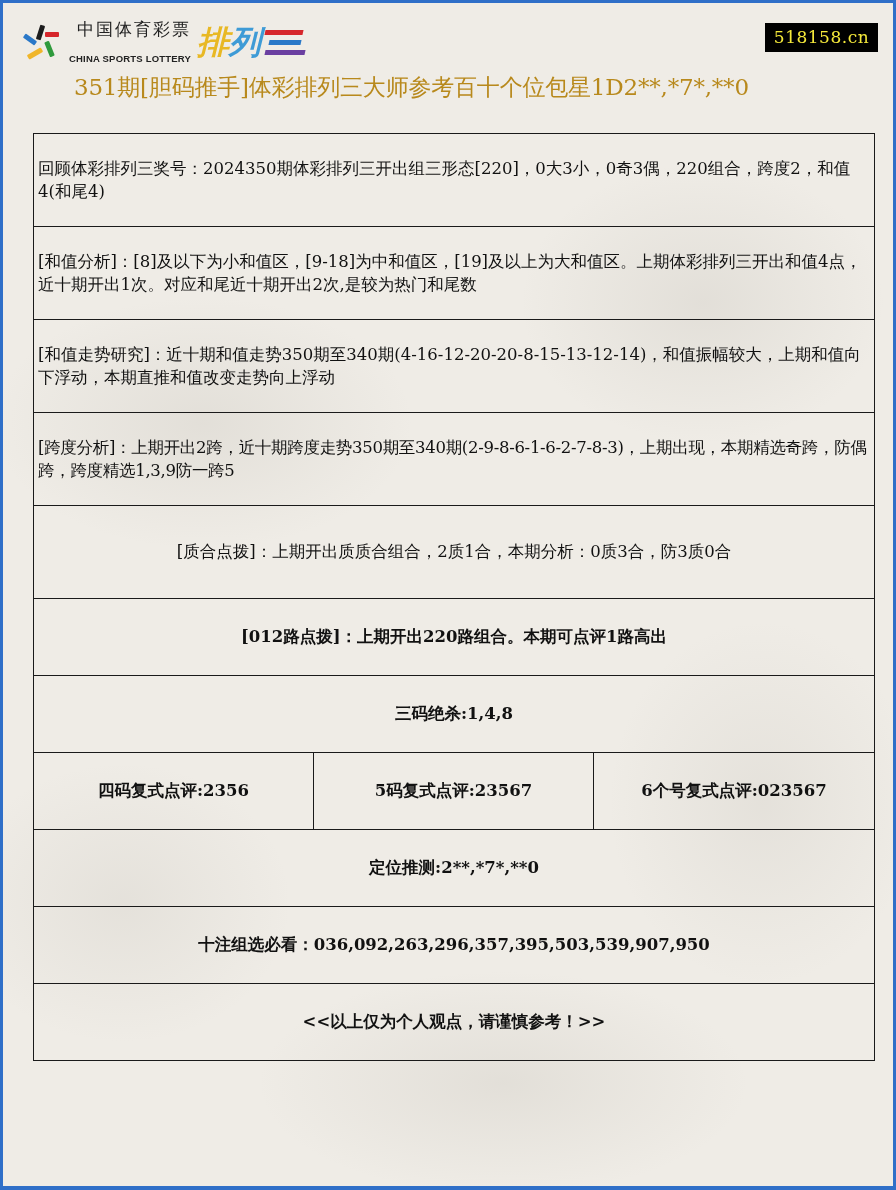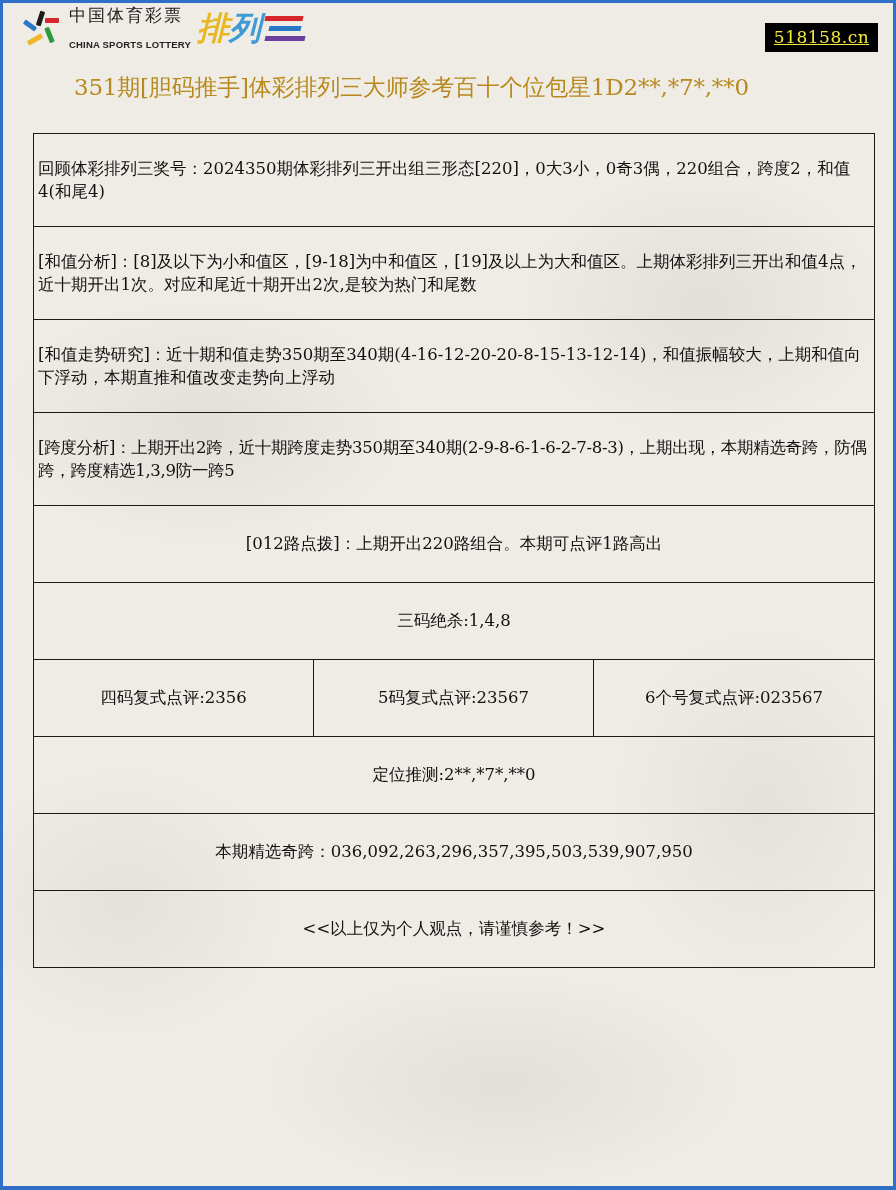--- a/index.html
+++ b/index.html
@@ -25,24 +25,25 @@
         radial-gradient(ellipse 260px 200px at 700px 300px, rgba(160,155,145,0.16), transparent 70%),
         radial-gradient(ellipse 350px 160px at 500px 1080px, rgba(170,165,155,0.18), transparent 70%),
         radial-gradient(ellipse 220px 260px at 760px 800px, rgba(165,160,150,0.14), transparent 70%),
         radial-gradient(ellipse 240px 200px at 120px 900px, rgba(165,160,150,0.14), transparent 70%),
         #efece6;
     }
     
     .logo {
       position: absolute;
       left: 18px;
-      top: 4px;
+      top: 18px;
       height: 42px;
       display: flex;
       align-items: center;
+      text-align: right;
     }
     .logo-mark {
       position: relative;
       width: 42px;
       height: 42px;
     }
     .logo-mark span {
       position: absolute;
       display: block;
       height: 5px;
@@ -100,21 +101,20 @@
       top: 20px;
       width: 113px;
       height: 29px;
       background: #000;
       color: #f5e93a;
       font-family: "DejaVu Serif", "Liberation Serif", serif;
       font-size: 17px;
       line-height: 29px;
       text-align: center;
       letter-spacing: 0.5px;
-      text-decoration: underline;
     }
     
     .title {
       position: absolute;
       left: 27px;
       top: 66px;
       width: 860px;
       font-family: "DejaVu Serif", "Liberation Serif", serif;
       font-size: 23px;
       color: #b8891c;
@@ -133,21 +133,21 @@
       table-layout: fixed;
     }
     .table td {
       border: 1.5px solid #1a1a1a;
       color: #111;
       font-size: 16.5px;
       padding: 0 4px;
       vertical-align: middle;
     }
     .row-tall td { height: 92px; }
-    .row-short td { height: 76px; }
+    .row-short td { height: 76px; font-weight: bold; }
     .left { text-align: left; line-height: 23px; }
     .center { text-align: center; }
     .narrow-font { letter-spacing: -0.3px; }
   </style>
 </head>
 <body>
 
 <div class="frame">
 
   <div class="logo">
@@ -189,36 +189,39 @@
     </tr>
     <tr class="row-tall">
       <td colspan="3" class="left">[和值分析]：[8]及以下为小和值区，[9-18]为中和值区，[19]及以上为大和值区。上期体彩排列三开出和值4点，近十期开出1次。对应和尾近十期开出2次,是较为热门和尾数</td>
     </tr>
     <tr class="row-tall">
       <td colspan="3" class="left">[和值走势研究]：近十期和值走势350期至340期(4-16-12-20-20-8-15-13-12-14)，和值振幅较大，上期和值向下浮动，本期直推和值改变走势向上浮动</td>
     </tr>
     <tr class="row-tall">
       <td colspan="3" class="left narrow-font">[跨度分析]：上期开出2跨，近十期跨度走势350期至340期(2-9-8-6-1-6-2-7-8-3)，上期出现，本期精选奇跨，防偶跨，跨度精选1,3,9防一跨5</td>
     </tr>
+    <tr class="row-tall">
+      <td colspan="3" class="center">[质合点拨]：上期开出质质合组合，2质1合，本期分析：0质3合，防3质0合</td>
+    </tr>
     <tr class="row-short">
       <td colspan="3" class="center">[012路点拨]：上期开出220路组合。本期可点评1路高出</td>
     </tr>
     <tr class="row-short">
       <td colspan="3" class="center">三码绝杀:1,4,8</td>
     </tr>
     <tr class="row-short">
       <td class="center">四码复式点评:2356</td>
       <td class="center">5码复式点评:23567</td>
       <td class="center">6个号复式点评:023567</td>
     </tr>
     <tr class="row-short">
       <td colspan="3" class="center">定位推测:2**,*7*,**0</td>
     </tr>
     <tr class="row-short">
-      <td colspan="3" class="center">本期精选奇跨：036,092,263,296,357,395,503,539,907,950</td>
+      <td colspan="3" class="center">十注组选必看：036,092,263,296,357,395,503,539,907,950</td>
     </tr>
     <tr class="row-short">
       <td colspan="3" class="center">&lt;&lt;以上仅为个人观点，请谨慎参考！&gt;&gt;</td>
     </tr>
   </tbody>
     </table>
 
 </div>
 
 </body></html>

